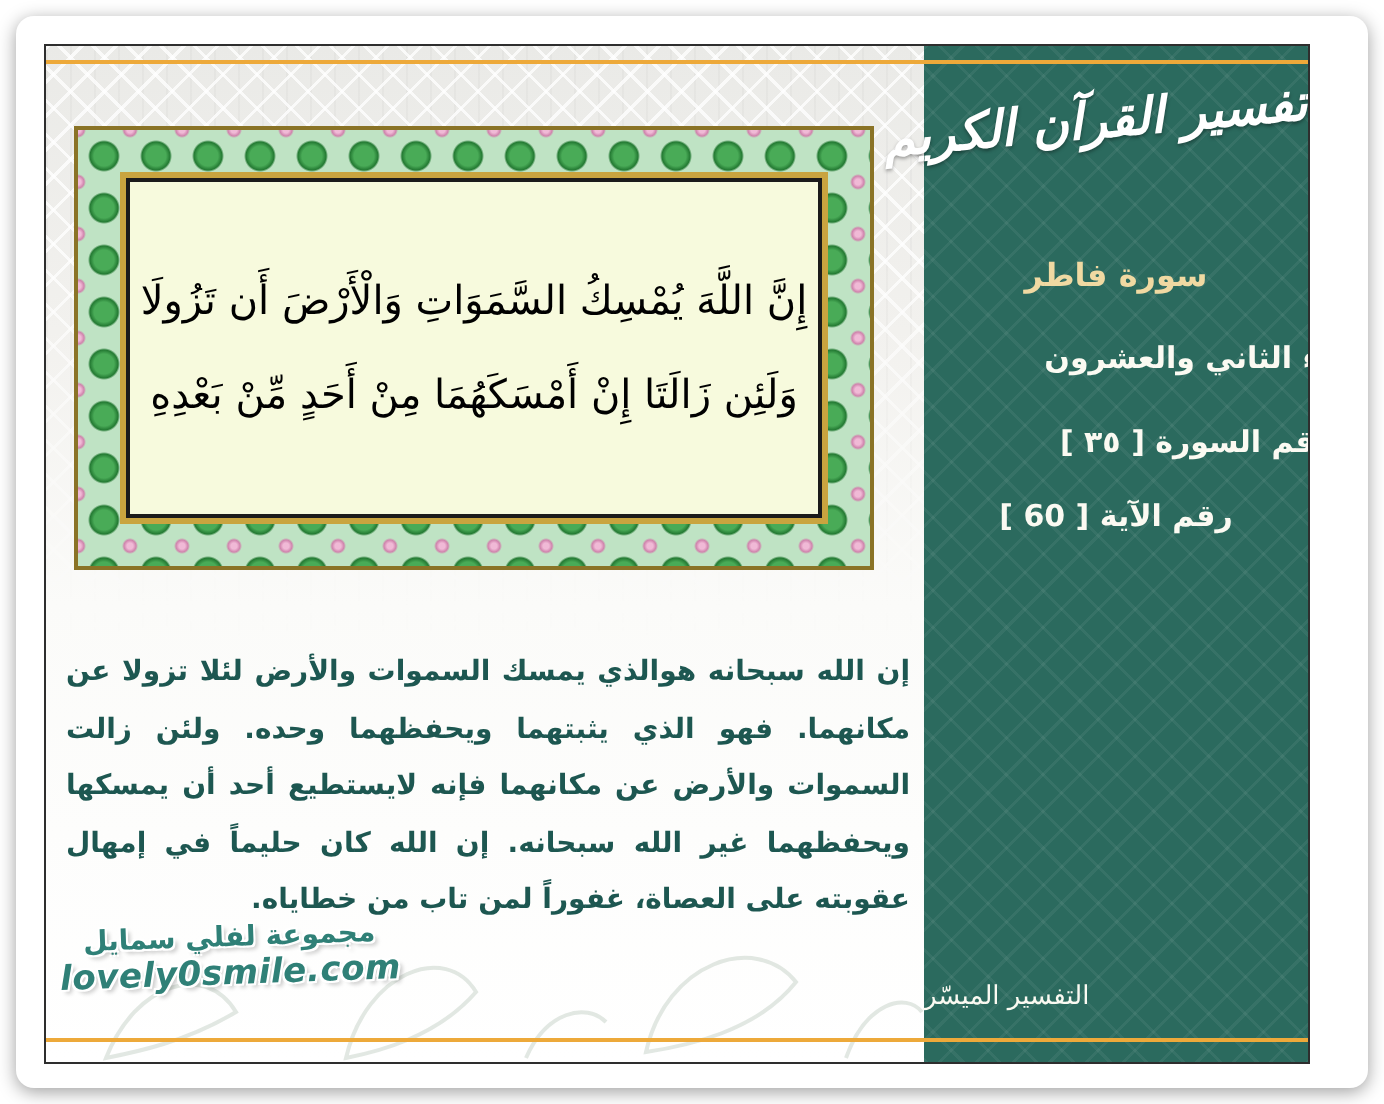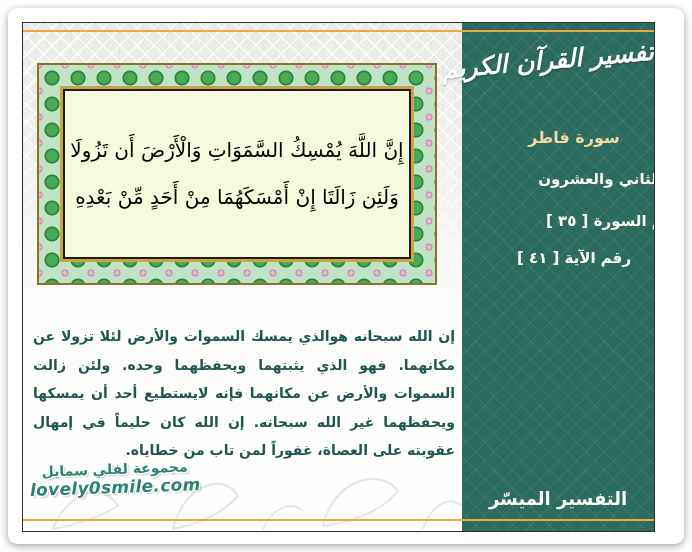--- a/index.html
+++ b/index.html
@@ -27,28 +27,28 @@
   
   .sidebar{position:absolute;left:439px;top:0;width:192px;height:508px;z-index:2;
     background-color:var(--sidebar-green,#2b6a5e);
     background-image:
       repeating-linear-gradient(45deg, rgba(255,255,255,.055) 0 1.5px, rgba(255,255,255,0) 1.5px 13px),
       repeating-linear-gradient(135deg, rgba(255,255,255,.055) 0 1.5px, rgba(255,255,255,0) 1.5px 13px);
     direction:rtl;}
   .sb-title{position:absolute;top:22px;left:0;width:100%;text-align:center;color:#ffffff;
     font-size:25px;font-weight:bold;font-style:italic;transform:rotate(-5deg);
     text-shadow:0 1px 2px rgba(0,0,0,.35);white-space:nowrap;}
-  .sb-line{position:absolute;left:16px;width:100%;text-align:center;color:#fbfaf2;
+  .sb-line{position:absolute;left:0;width:100%;text-align:center;color:#fbfaf2;
     font-weight:bold;font-size:15px;white-space:nowrap;}
   .sb-surah{top:105px;color:var(--gold-text,#f0d9a2);font-size:16px;}
   .sb-juz{top:147px;padding-left:48px;}
   .sb-surahnum{top:189px;margin-left:40px;}
   .sb-ayahnum{top:226px;}
-  .sb-footer{position:absolute;bottom:22px;left:0;width:100%;text-align:center;color:#fbfaf2;
-    font-weight:bold;font-size:18px;line-height:21px;}
+  .sb-footer{position:absolute;bottom:22px;left:0;width:100%;text-align:left;color:#fbfaf2;
+    font-weight:normal;font-size:13px;line-height:21px;}
 
   
   .verse-frame{position:absolute;left:14px;top:40px;width:400px;height:222px;box-sizing:border-box;
     border:2px solid var(--frame-gold,#8a7326);z-index:1;
     background-color:#bfe3c4;
     background-image:
       radial-gradient(circle, #f0b9d6 1.5px, #d084ad 3px, rgba(0,0,0,0) 4px),
       radial-gradient(circle, #49ab57 5px, #247a33 7px, rgba(0,0,0,0) 8px);
     background-size:26px 26px,26px 26px;
     background-position:13px 13px,0 0;}
@@ -102,21 +102,21 @@
       <div class="logo">
         <div class="logo-ar">مجموعة لفلي سمايل</div>
         <div class="logo-domain">lovely0smile.com</div>
       </div>
 
       <aside class="sidebar">
         <div class="sb-title">تفسير القرآن الكريم</div>
         <div class="sb-line sb-surah">سورة فاطر</div>
         <div class="sb-line sb-juz">الجزء الثاني والعشرون</div>
         <div class="sb-line sb-surahnum">رقم السورة [ ٣٥ ]</div>
-        <div class="sb-line sb-ayahnum">رقم الآية [ ٤١ ]</div>
+        <div class="sb-line sb-ayahnum">رقم الآية [ 60 ]</div>
         <div class="sb-footer">
           <div>التفسير الميسّر</div>
         </div>
       </aside>
 
       <div class="hline hline-top"></div>
       <div class="hline hline-bottom"></div>
 
     </div>
   </div>

